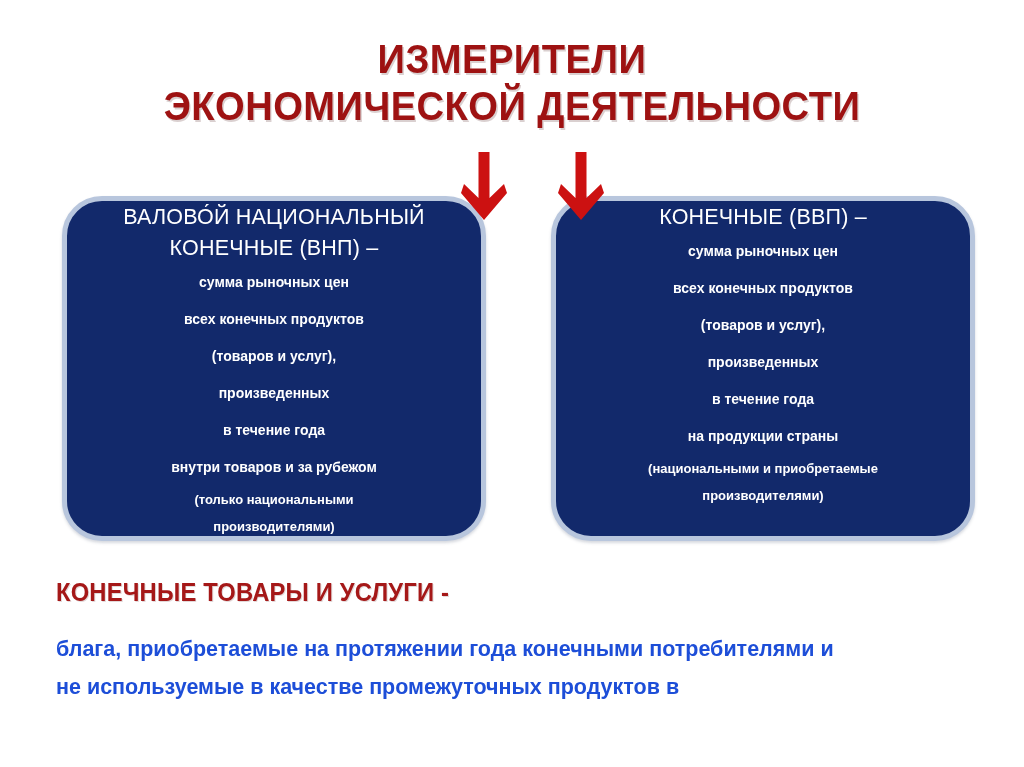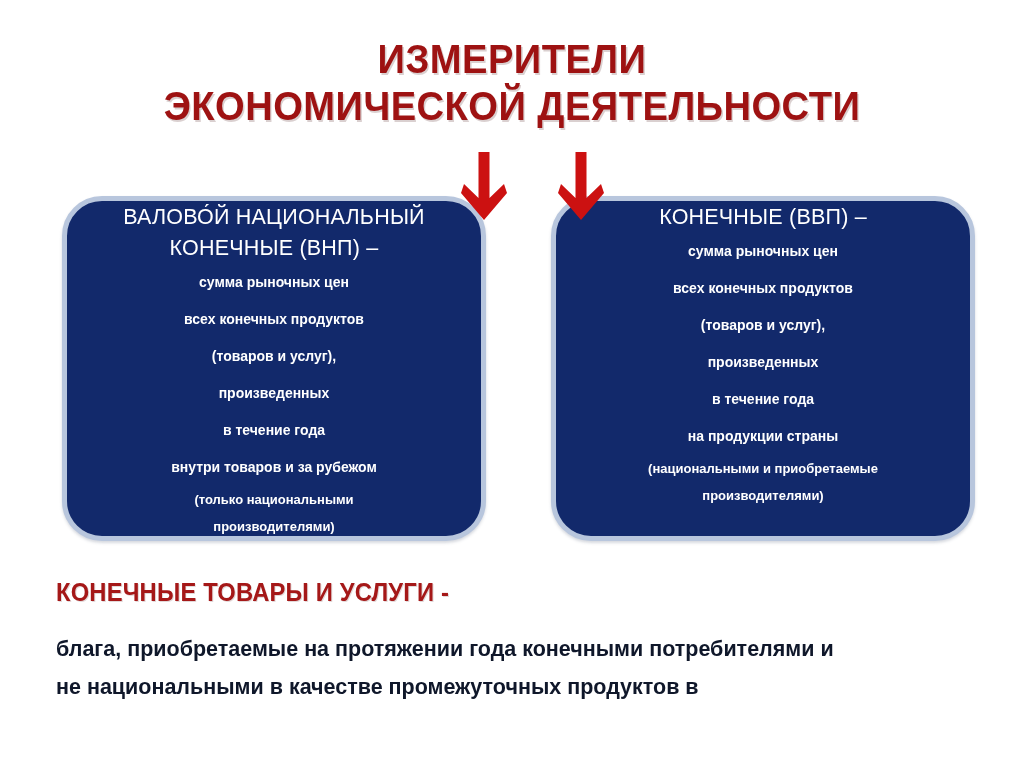--- a/index.html
+++ b/index.html
@@ -111,21 +111,21 @@
     transform: scaleX(0.95);
     transform-origin: left center;
     text-shadow: 1px 1px 0 rgba(160,130,130,0.30);
     white-space: nowrap;
   }
   .footer-body {
     position: absolute;
     left: 56px;
     top: 630px;
     width: 930px;
-    color: #0f172a;
+    color: #1d4ed8;
     font-size: 21.5px;
     line-height: 38px;
     font-weight: bold;
   }
   .footer-body div { white-space: nowrap; }
 </style>
 </head>
 <body>
 
 <div class="slide">
@@ -169,16 +169,16 @@
     <div class="box-line line-body">в течение года</div>
     <div class="box-line line-body">на продукции страны</div>
     <div class="box-line line-small">(национальными и приобретаемые</div>
     <div class="box-line line-small">производителями)</div>
   </div>
 
   <div class="footer-heading">КОНЕЧНЫЕ ТОВАРЫ И УСЛУГИ  -</div>
 
   <div class="footer-body">
     <div>блага, приобретаемые на протяжении года конечными потребителями и</div>
-    <div>не национальными в качестве промежуточных продуктов в</div>
+    <div>не используемые в качестве промежуточных продуктов в</div>
   </div>
 
 </div>
 
 </body></html>

